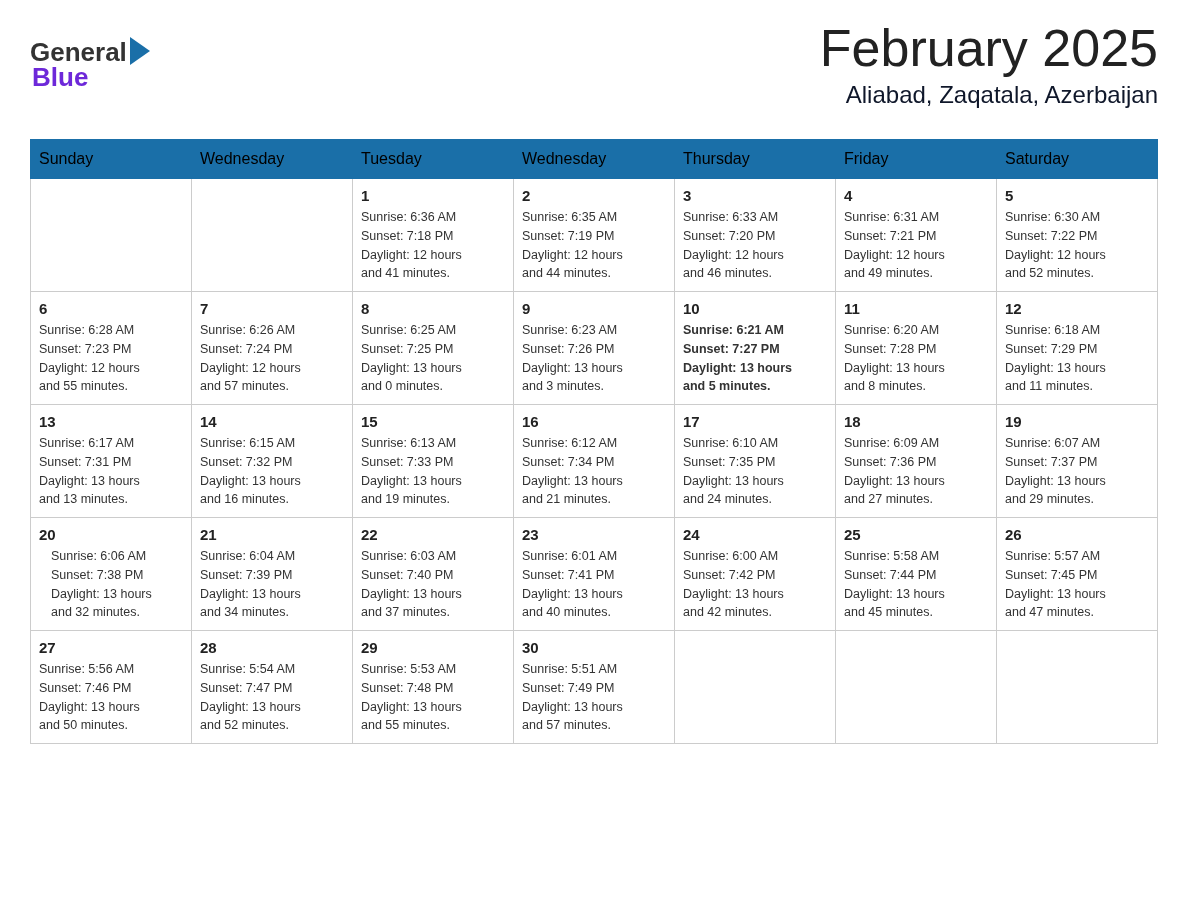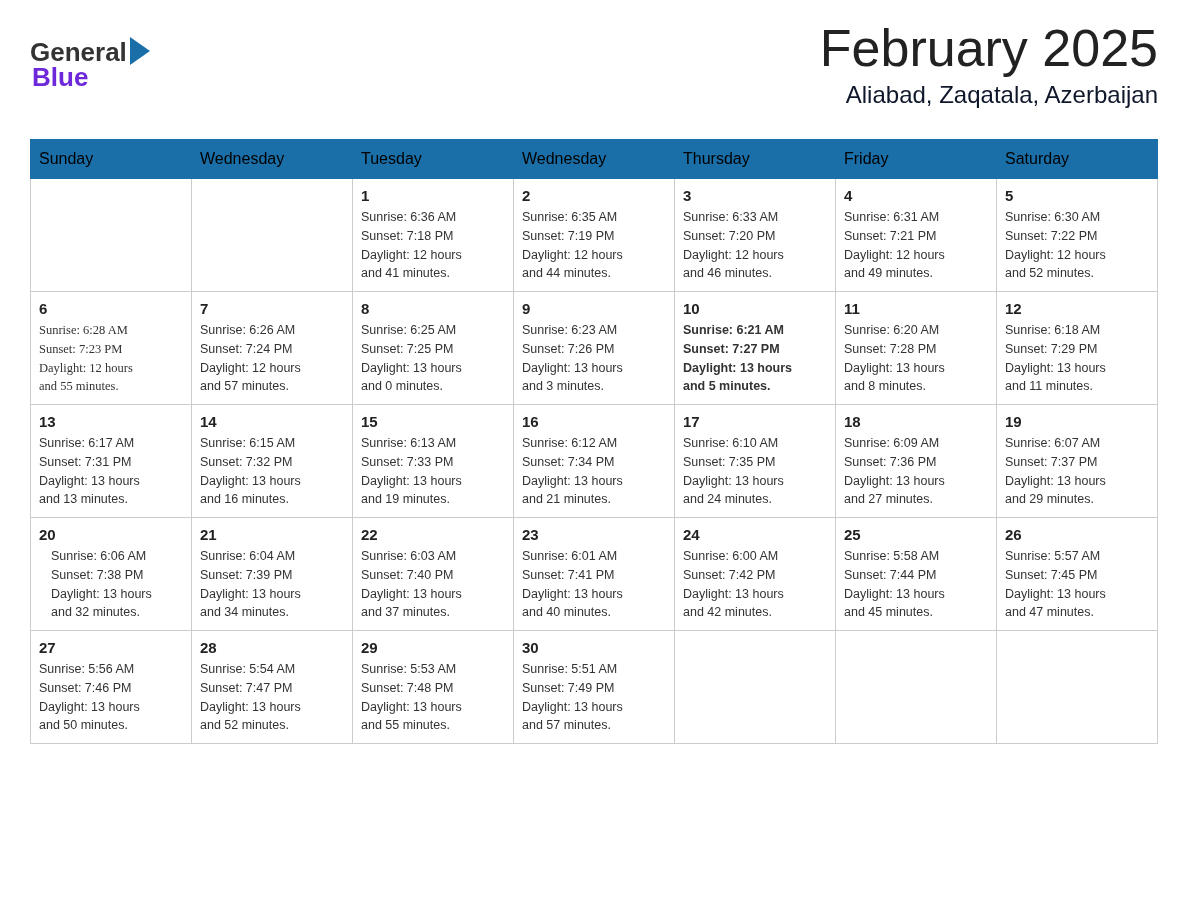--- a/index.html
+++ b/index.html
@@ -155,21 +155,21 @@
           <span class="day-number">5</span>
           <div class="day-info" style="white-space: pre-line;">Sunrise: 6:30 AM
 Sunset: 7:22 PM
 Daylight: 12 hours
 and 52 minutes.</div>
         </td>
       </tr>
       <tr>
         <td>
           <span class="day-number">6</span>
-          <div class="day-info" style="white-space: pre-line; font-family: Liberation Serif, serif;">Sunrise: 6:28 AM
+          <div class="day-info" style="white-space: pre-line;">Sunrise: 6:28 AM
 Sunset: 7:23 PM
 Daylight: 12 hours
 and 55 minutes.</div>
         </td>
         <td>
           <span class="day-number">7</span>
           <div class="day-info" style="white-space: pre-line;">Sunrise: 6:26 AM
 Sunset: 7:24 PM
 Daylight: 12 hours
 and 57 minutes.</div>

